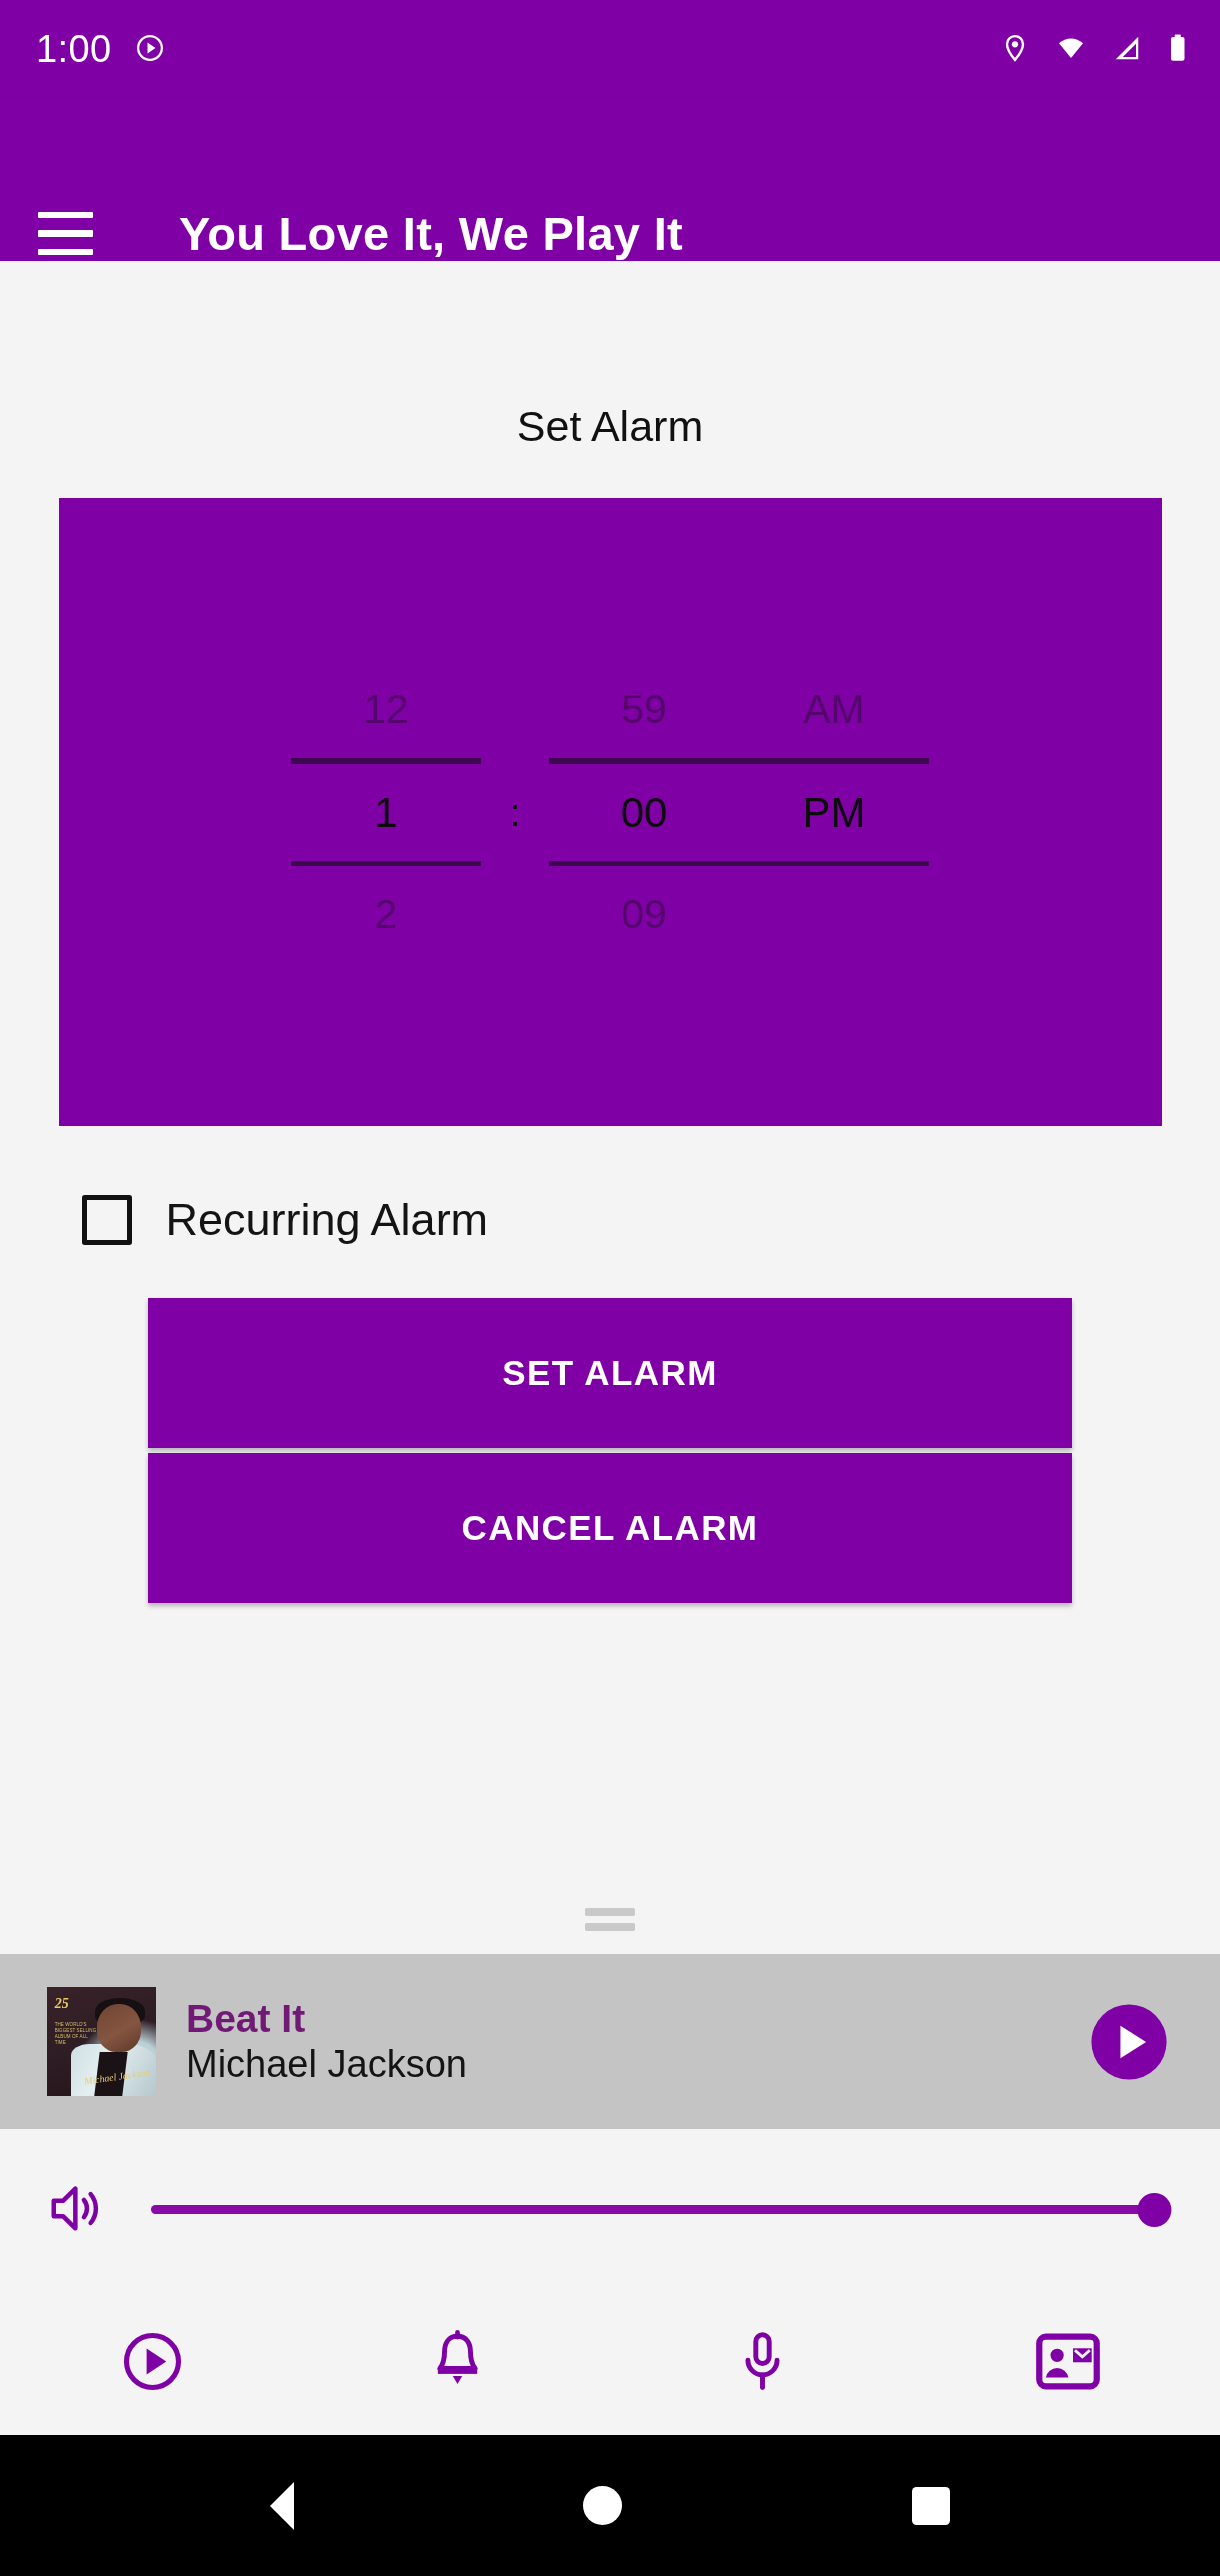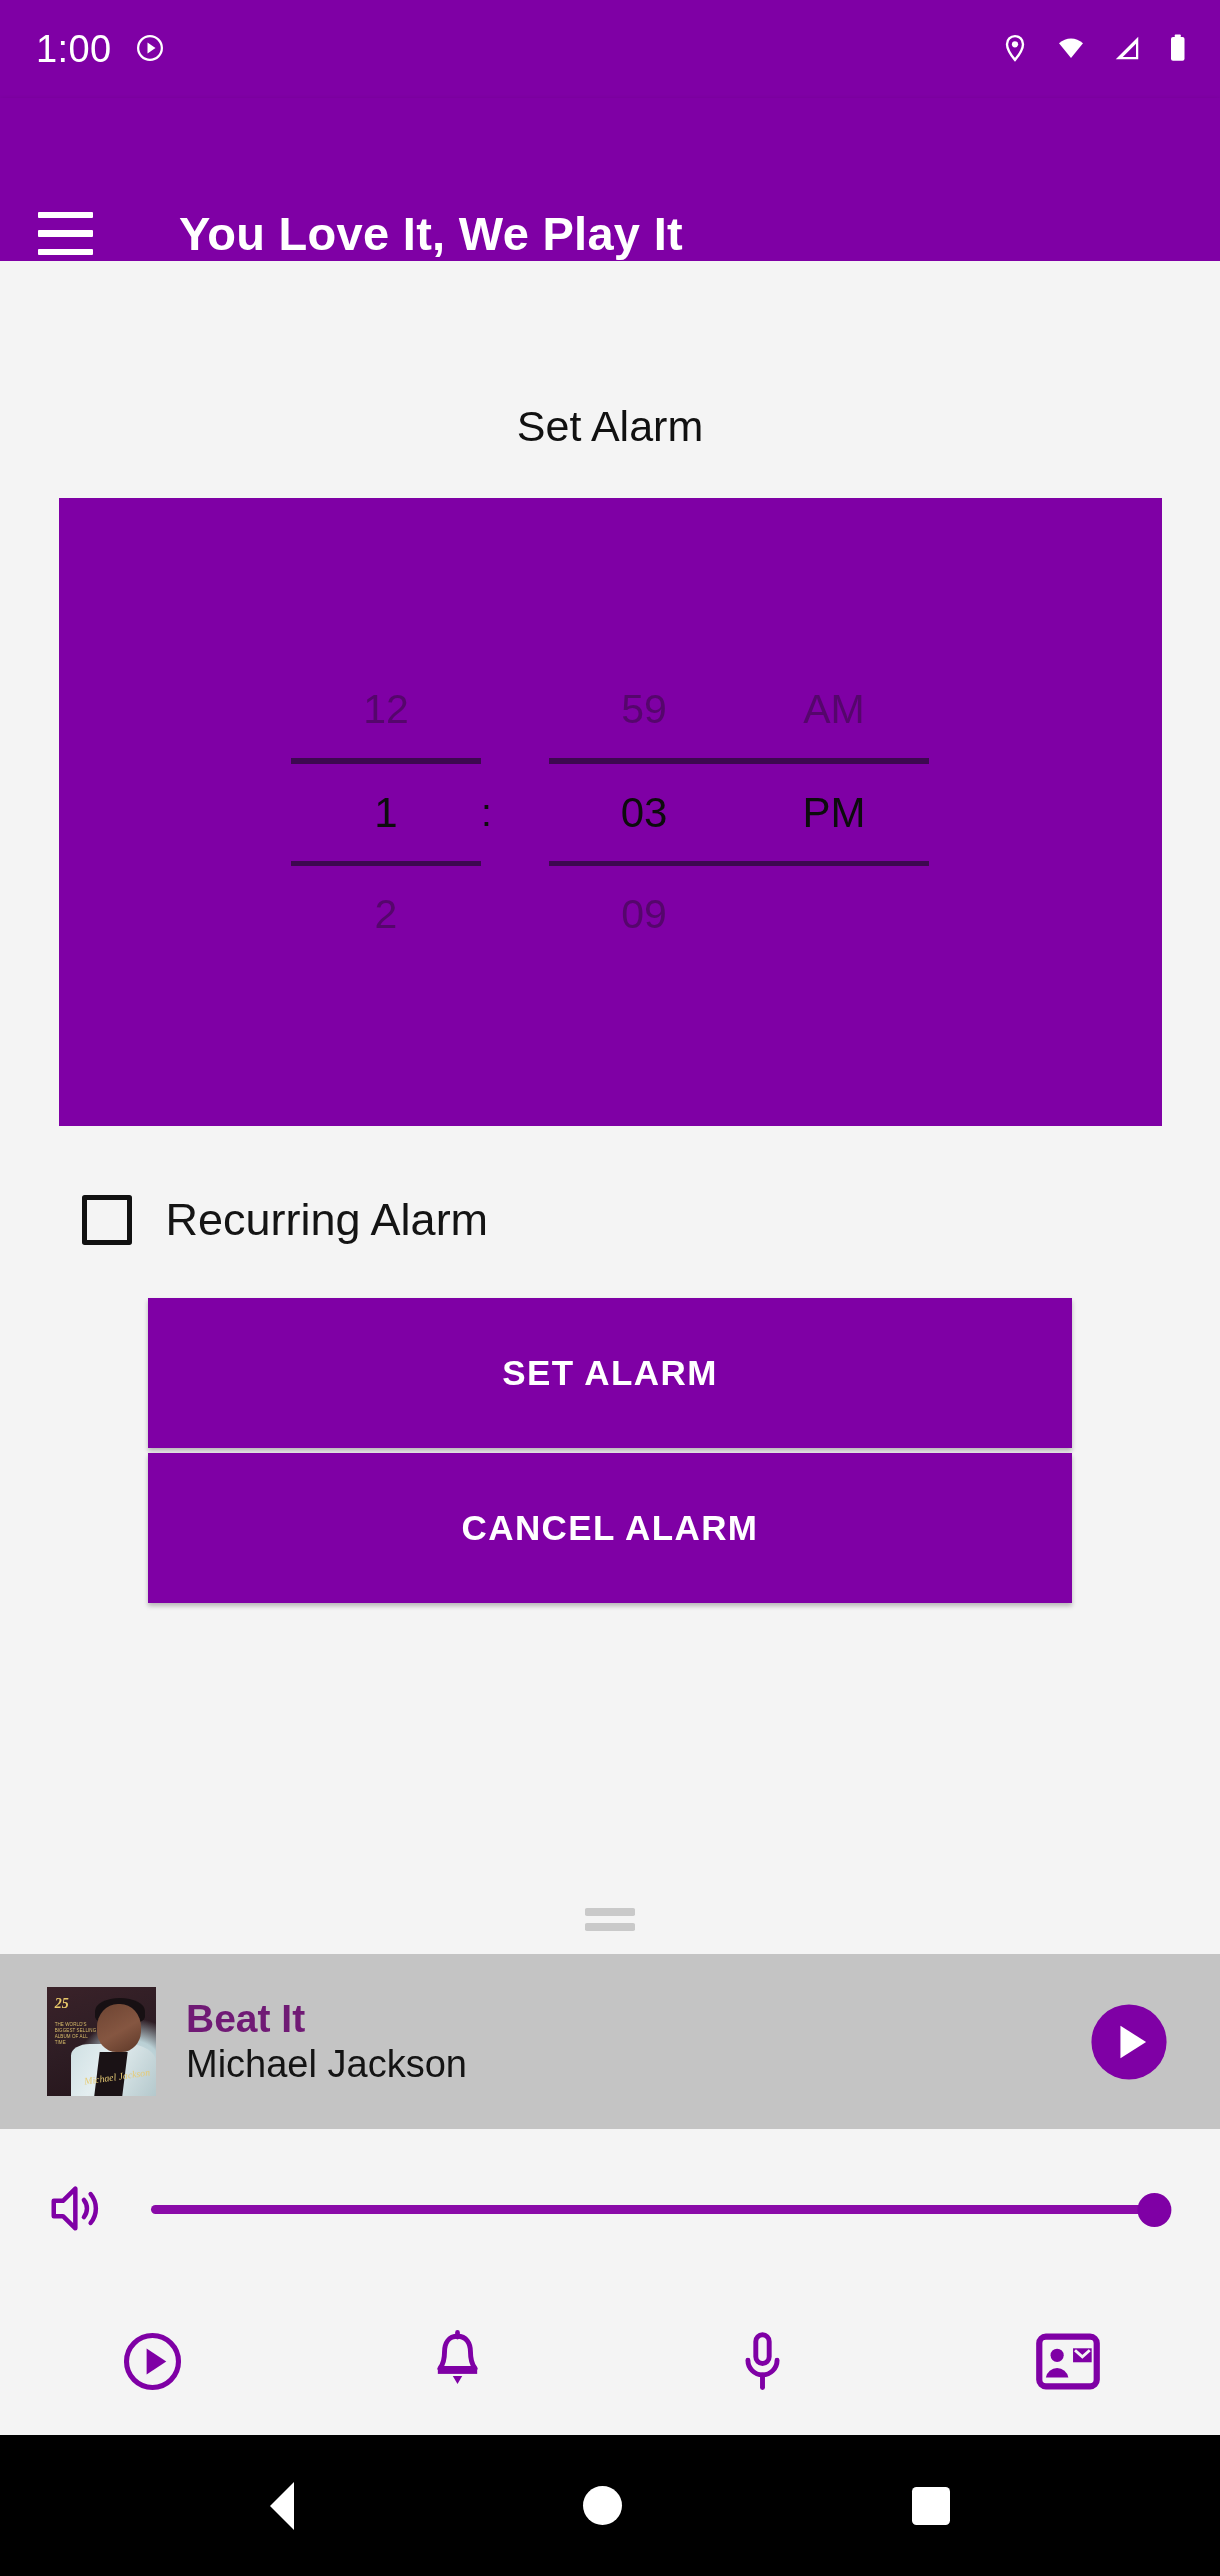--- a/index.html
+++ b/index.html
@@ -115,20 +115,21 @@
     display: flex;
     align-items: center;
     justify-content: center;
     width: 100%;
     padding: 0 55px;
   }
   .picker-col {
     width: 190px;
     display: flex;
     flex-direction: column;
+    align-items: center;
     position: relative;
   }
   .picker-col.colon-col {
     width: 68px;
   }
   .picker-val {
     font-size: 41px;
     height: 97px;
     line-height: 97px;
     text-align: center;
@@ -499,21 +500,21 @@
 
         <div class="picker-col colon-col">
           <div class="colon-pad"></div>
           <div class="colon-mark">:</div>
           <div class="colon-pad"></div>
         </div>
 
         <div class="picker-col">
           <div class="picker-val dim">59</div>
           <div class="picker-rule"></div>
-          <div class="picker-val selected">03</div>
+          <div class="picker-val selected">00</div>
           <div class="picker-rule"></div>
           <div class="picker-val dim">09</div>
         </div>
 
         <div class="picker-col">
           <div class="picker-val dim">AM</div>
           <div class="picker-rule"></div>
           <div class="picker-val selected">PM</div>
           <div class="picker-rule"></div>
           <div class="picker-val dim"></div>

